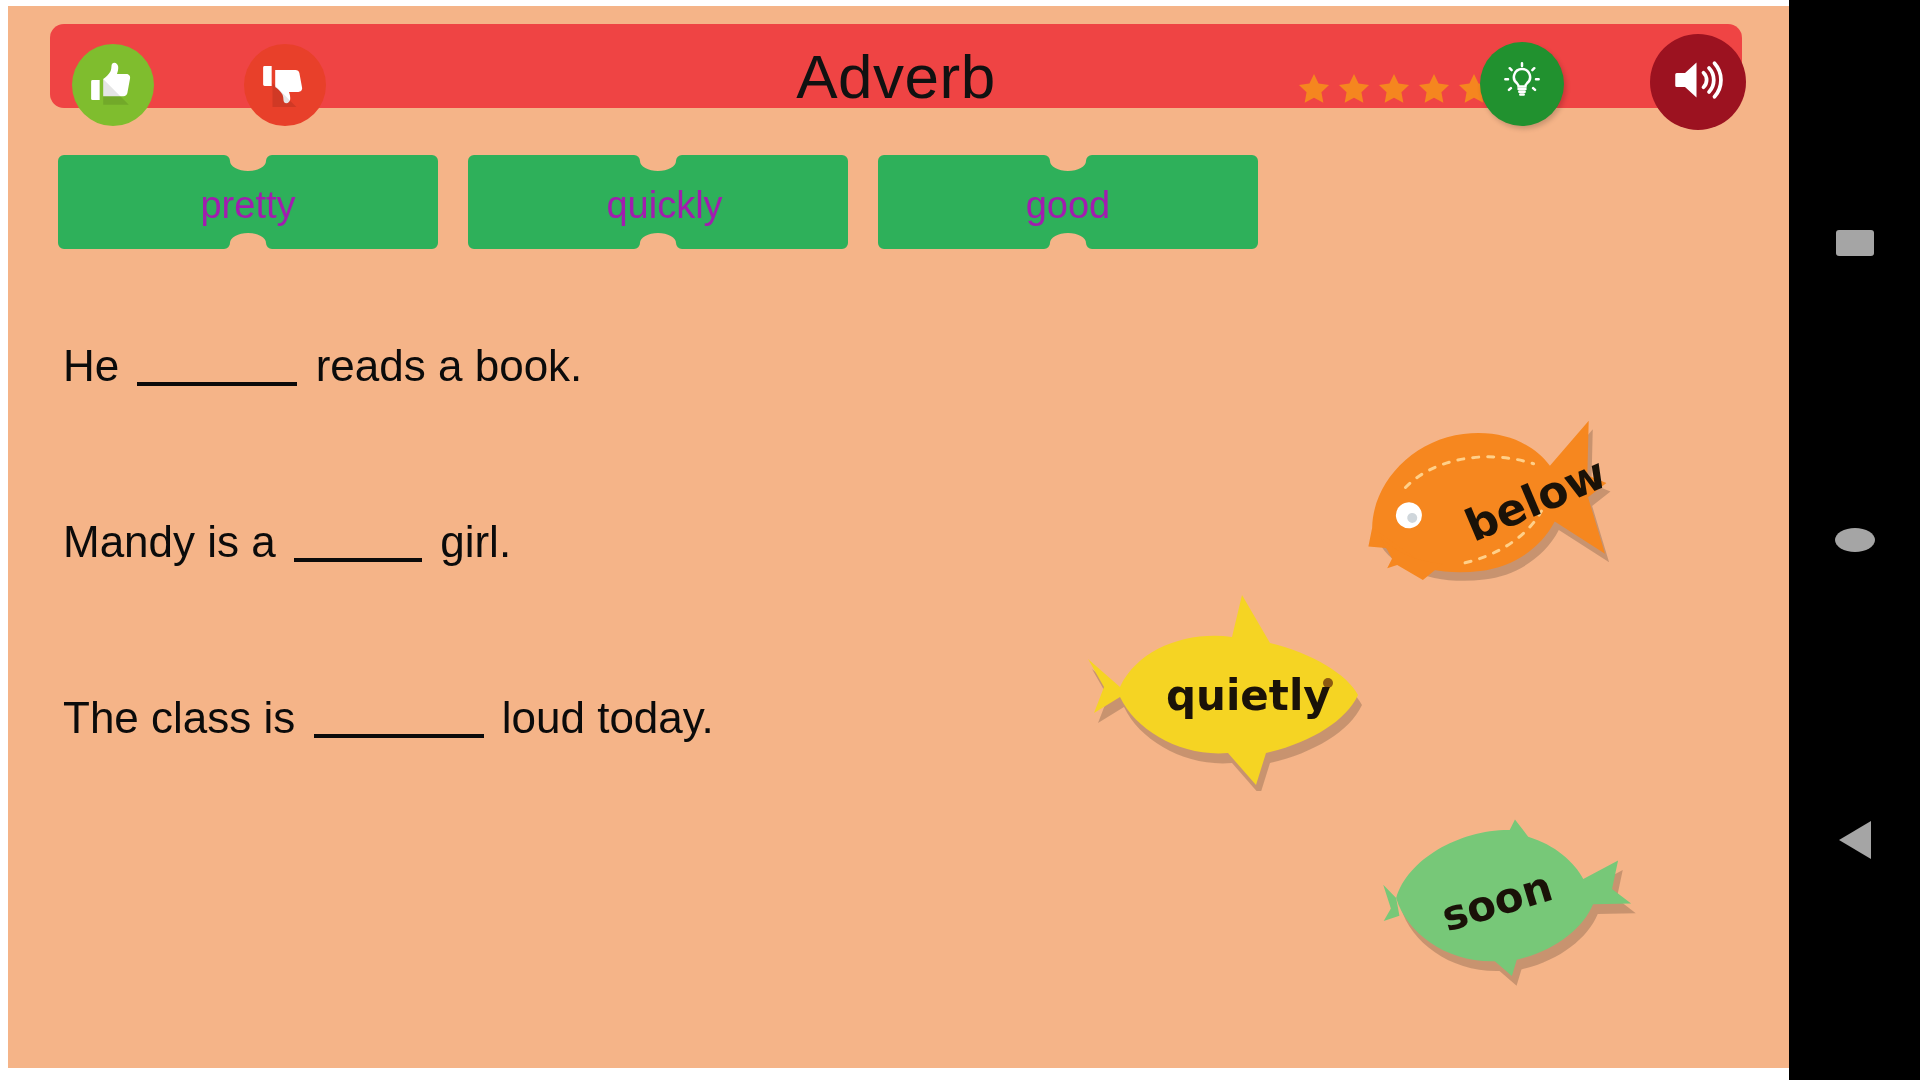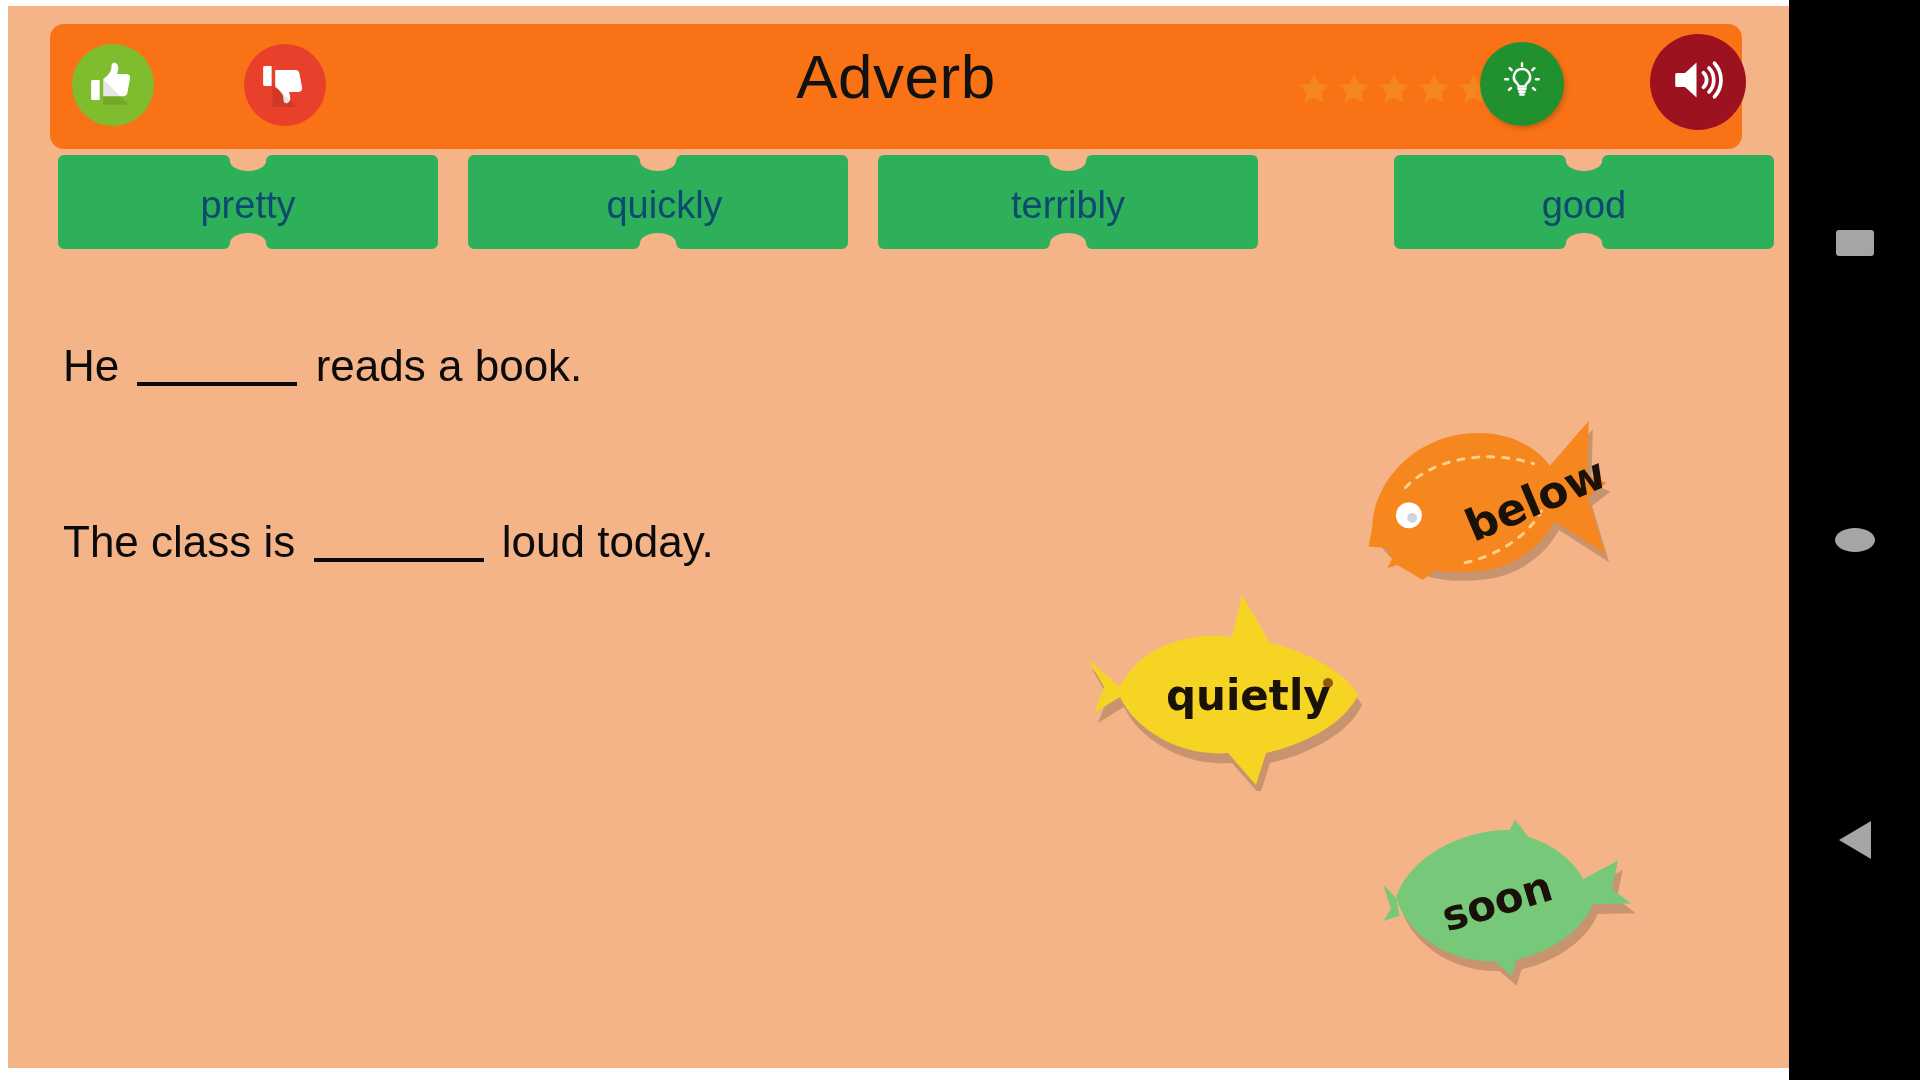--- a/index.html
+++ b/index.html
@@ -32,22 +32,22 @@
     background: #f5b488;
     overflow: hidden;
   }
 
   
   #header {
     position: absolute;
     left: 42px;
     top: 18px;
     width: 1692px;
-    height: 125px;
-    background: #f97316;
+    height: 84px;
+    background: #ef4444;
     border-radius: 14px;
   }
 
   .round-btn {
     position: absolute;
     border-radius: 50%;
     display: flex;
     align-items: center;
     justify-content: center;
     cursor: pointer;
@@ -126,21 +126,21 @@
     position: absolute;
     inset: 0;
   }
   .tile .tile-label {
     position: absolute;
     inset: 0;
     display: flex;
     align-items: center;
     justify-content: center;
     font-size: 38px;
-    color: #0c4a6e;
+    color: #a21caf;
     pointer-events: none;
   }
   .tile:nth-child(1) { left: 8px; }
   .tile:nth-child(2) { left: 418px; padding-left: 13px; }
   .tile:nth-child(3) { left: 828px; }
   .tile:nth-child(4) { left: 1304px; margin-left: 40px; }
 
   
   #sentences {
     position: absolute;
@@ -323,46 +323,41 @@
 
       <div class="tile">
         <span class="tile-shape">
           <svg width="380" height="108" viewBox="0 0 380 108" preserveAspectRatio="none">
             <path fill="#2eb05a" d="M6 4 h160 a6 6 0 0 1 6 6 a18 10 0 0 0 36 0 a6 6 0 0 1 6 -6 h160 a6 6 0 0 1 6 6 v82 a6 6 0 0 1 -6 6 h-160 a6 6 0 0 1 -6 -6 a18 10 0 0 0 -36 0 a6 6 0 0 1 -6 6 h-160 a6 6 0 0 1 -6 -6 v-82 a6 6 0 0 1 6 -6 z"></path>
           </svg>
         </span>
         <span class="tile-label">quickly</span>
       </div>
 
+
       <div class="tile">
         <span class="tile-shape">
           <svg width="380" height="108" viewBox="0 0 380 108" preserveAspectRatio="none">
             <path fill="#2eb05a" d="M6 4 h160 a6 6 0 0 1 6 6 a18 10 0 0 0 36 0 a6 6 0 0 1 6 -6 h160 a6 6 0 0 1 6 6 v82 a6 6 0 0 1 -6 6 h-160 a6 6 0 0 1 -6 -6 a18 10 0 0 0 -36 0 a6 6 0 0 1 -6 6 h-160 a6 6 0 0 1 -6 -6 v-82 a6 6 0 0 1 6 -6 z"></path>
           </svg>
         </span>
-        <span class="tile-label">terribly</span>
-      </div>
-
-      <div class="tile">
-        <span class="tile-shape">
-          <svg width="380" height="108" viewBox="0 0 380 108" preserveAspectRatio="none">
-            <path fill="#2eb05a" d="M6 4 h160 a6 6 0 0 1 6 6 a18 10 0 0 0 36 0 a6 6 0 0 1 6 -6 h160 a6 6 0 0 1 6 6 v82 a6 6 0 0 1 -6 6 h-160 a6 6 0 0 1 -6 -6 a18 10 0 0 0 -36 0 a6 6 0 0 1 -6 6 h-160 a6 6 0 0 1 -6 -6 v-82 a6 6 0 0 1 6 -6 z"></path>
-          </svg>
-        </span>
         <span class="tile-label">good</span>
       </div>
 
     </div>
 
     <div id="sentences">
 
       <div class="sentence">
         <span>He </span><span class="blank" style="width: 160px;"></span><span> reads a book.</span>
       </div>
 
+      <div class="sentence">
+        <span>Mandy is a </span><span class="blank" style="width: 128px;"></span><span> girl.</span>
+      </div>
 
       <div class="sentence">
         <span>The class is </span><span class="blank" style="width: 170px;"></span><span> loud today.</span>
       </div>
 
 
     </div>
 
     <div class="fish" id="fish-below">
       <span>

